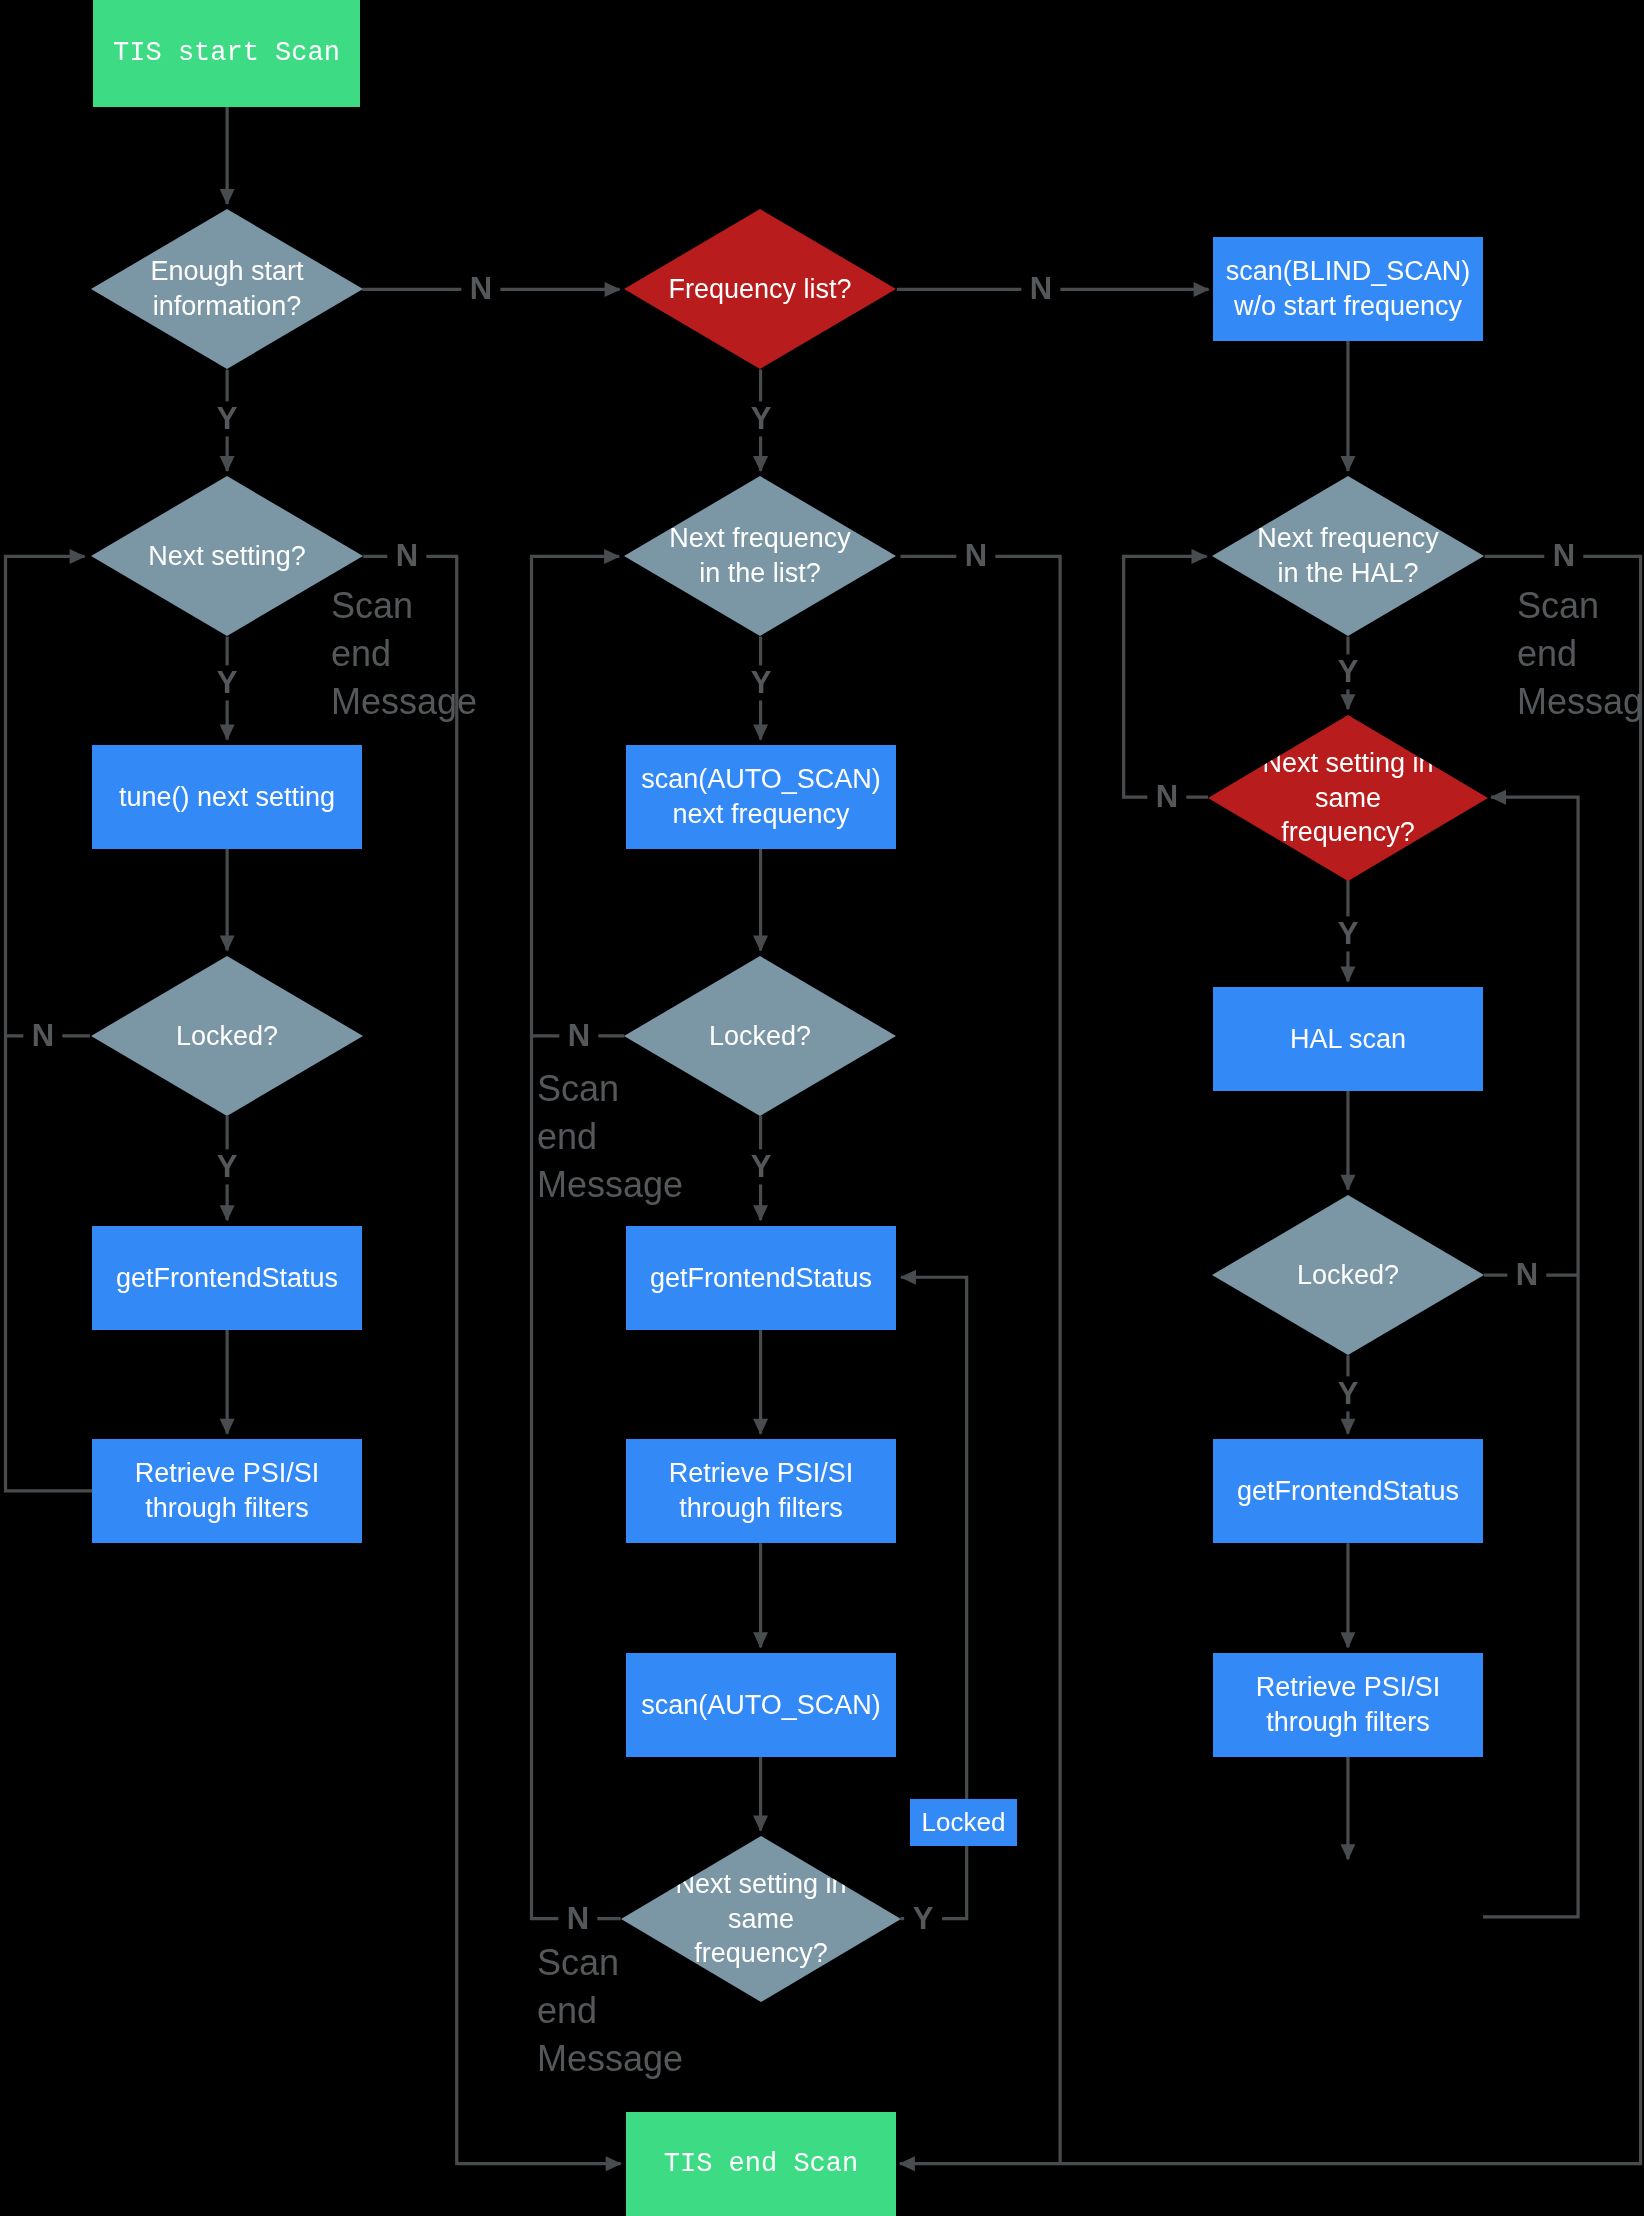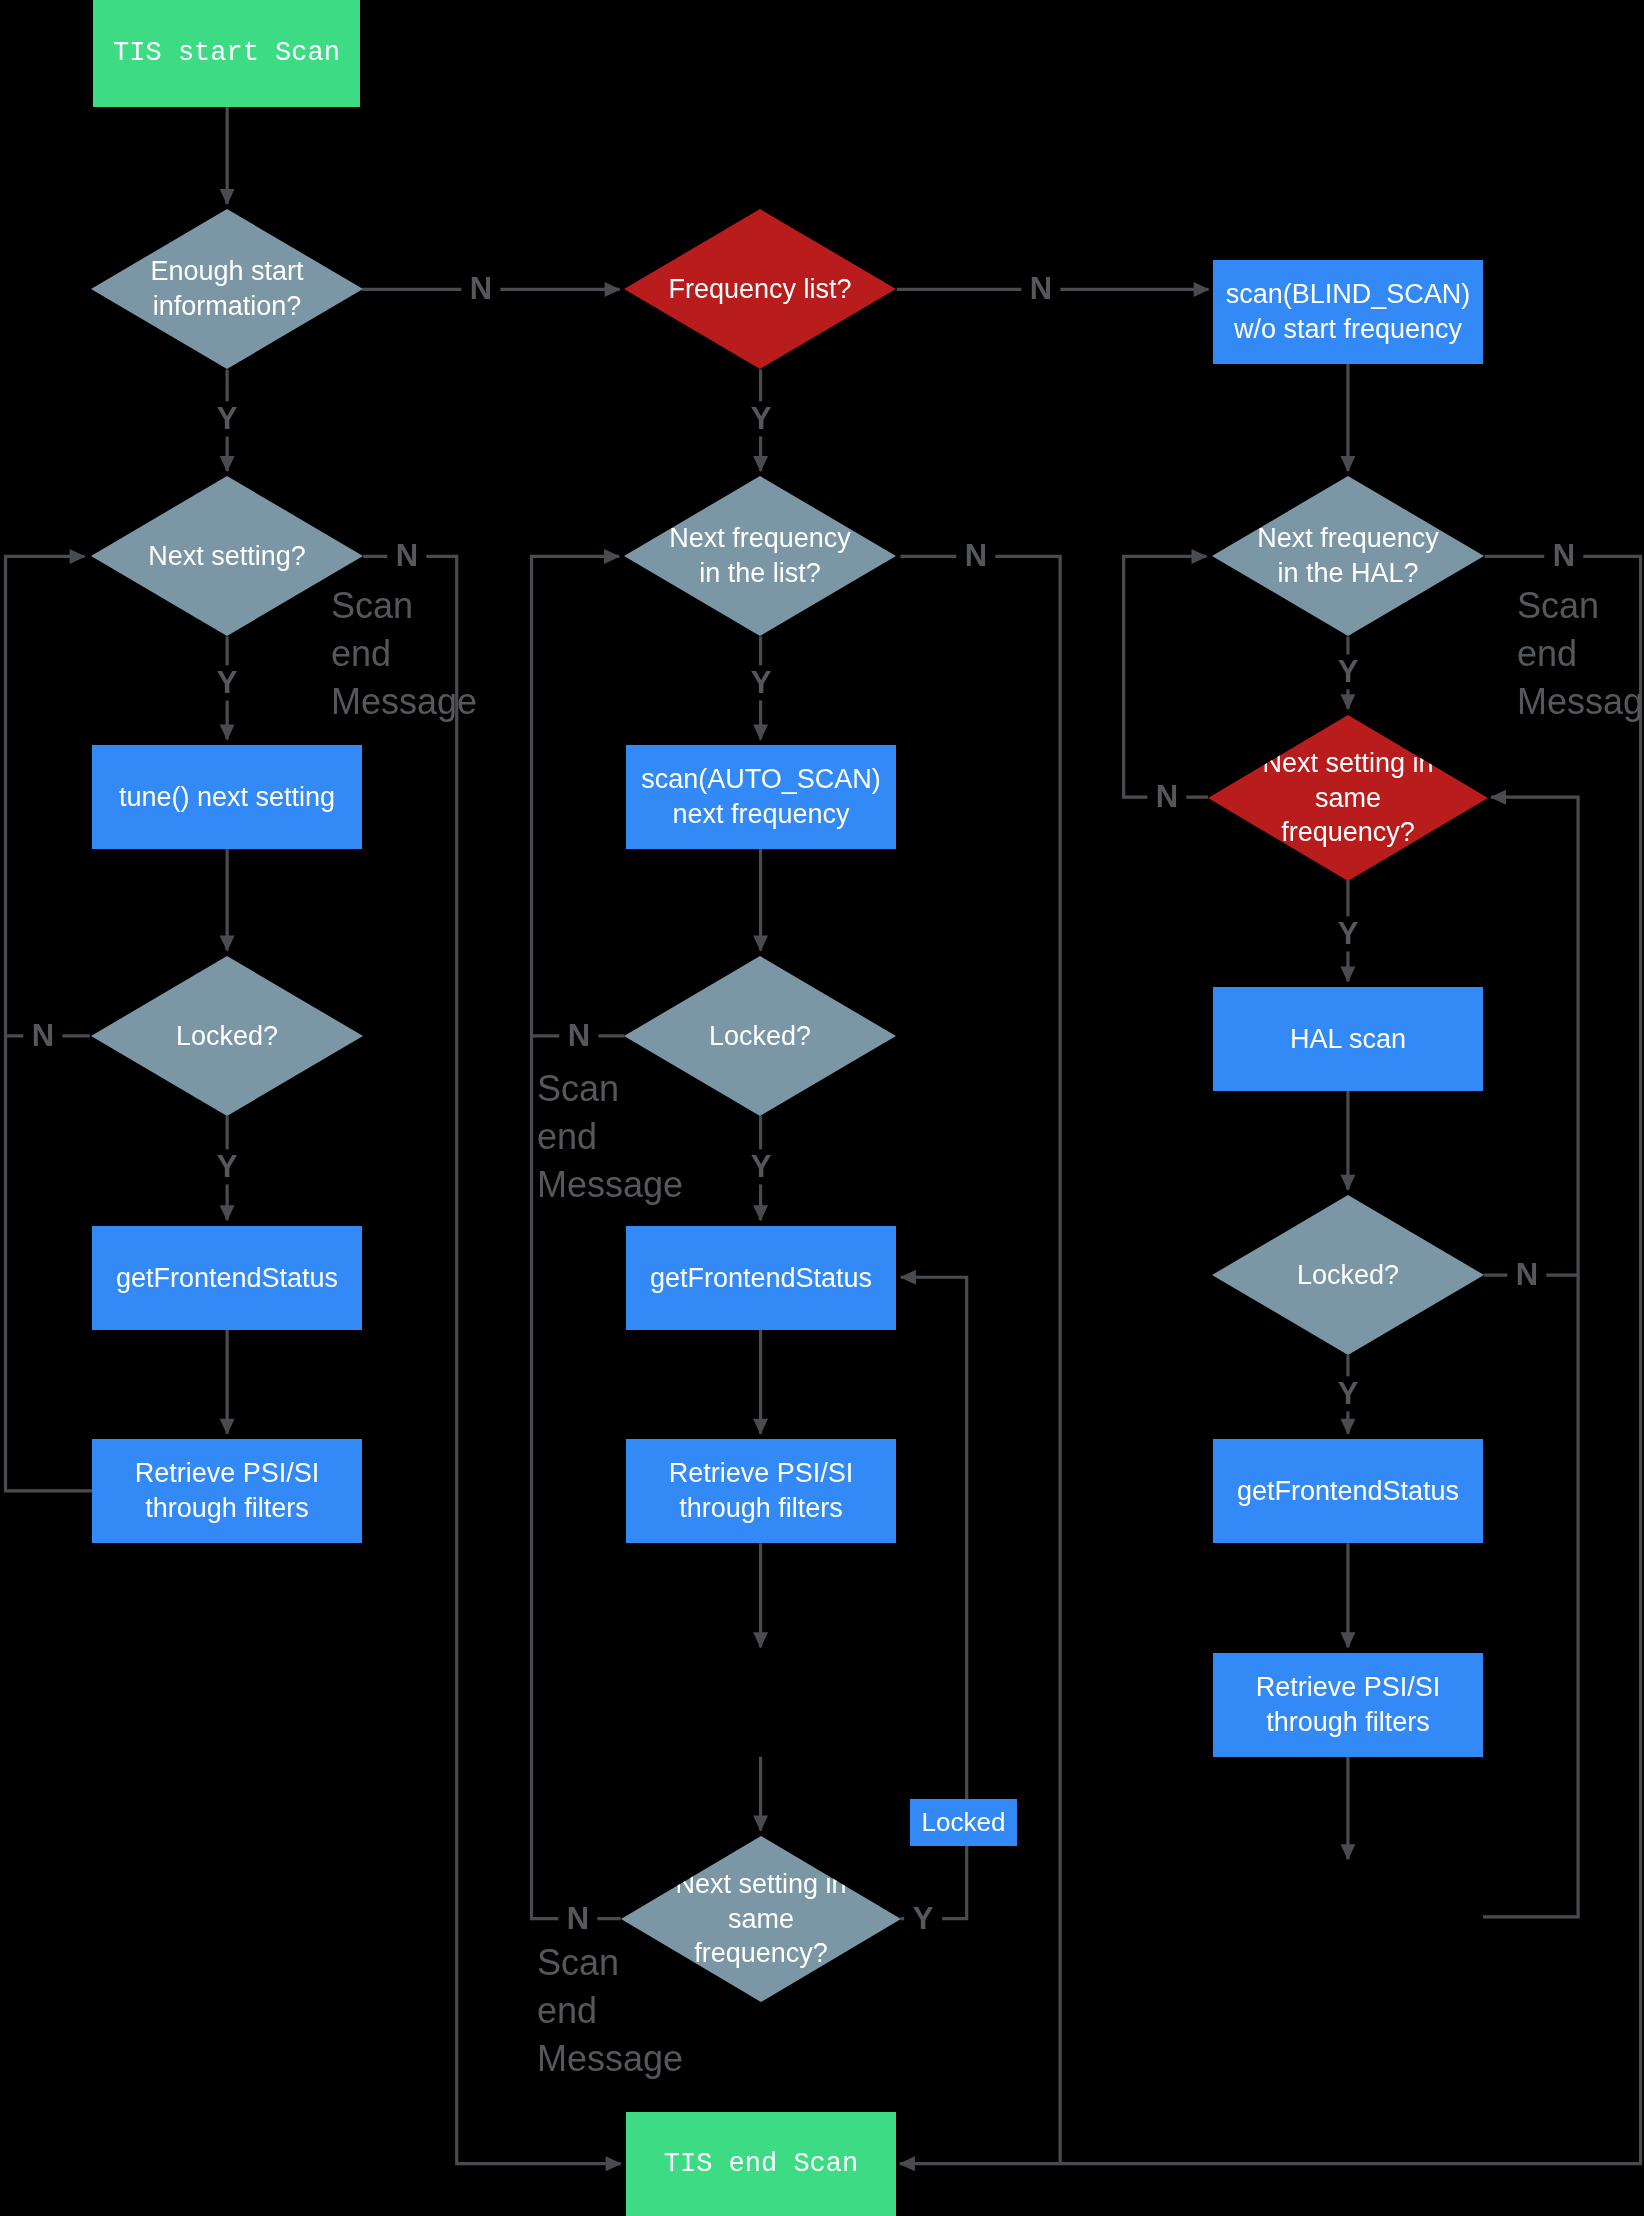--- a/index.html
+++ b/index.html
@@ -105,31 +105,34 @@
     </div>
   <div class="node diamond slate" style="left:624px;top:956px;width:272px;height:160px;">
       <span class="lbl">Locked?</span>
     </div>
   <div class="node rect blue" style="left:626px;top:1226px;width:270px;height:104px;">
       <span class="lbl">getFrontendStatus</span>
     </div>
   <div class="node rect blue" style="left:626px;top:1439px;width:270px;height:104px;">
       <span class="lbl">Retrieve PSI/SI through filters</span>
     </div>
+  <div class="node rect blue" style="left:626px;top:1653px;width:270px;height:104px;">
+      <span class="lbl">scan(AUTO_SCAN)</span>
+    </div>
   <div class="node rect blue tag" style="left:910px;top:1799px;width:107px;height:47px;">
       <span class="lbl">Locked</span>
     </div>
   <div class="node diamond slate" style="left:621px;top:1836px;width:280px;height:166px;">
       <span class="lbl">Next setting in same frequency?</span>
     </div>
   <div class="node rect green" style="left:626px;top:2112px;width:270px;height:104px;">
       <span class="lbl">TIS end Scan</span>
     </div>
 
-  <div class="node rect blue" style="left:1213px;top:237px;width:270px;height:104px;margin-top:23px;">
+  <div class="node rect blue" style="left:1213px;top:237px;width:270px;height:104px;">
       <span class="lbl">scan(BLIND_SCAN) w/o start frequency</span>
     </div>
   <div class="node diamond slate" style="left:1212px;top:476px;width:272px;height:160px;">
       <span class="lbl">Next frequency in the HAL?</span>
     </div>
   <div class="node diamond blue" style="left:1208px;top:715px;width:280px;height:166px;">
       <span class="lbl">Next setting in same frequency?</span>
     </div>
   <div class="node rect blue" style="left:1213px;top:987px;width:270px;height:104px;">
       <span class="lbl">HAL scan</span>

